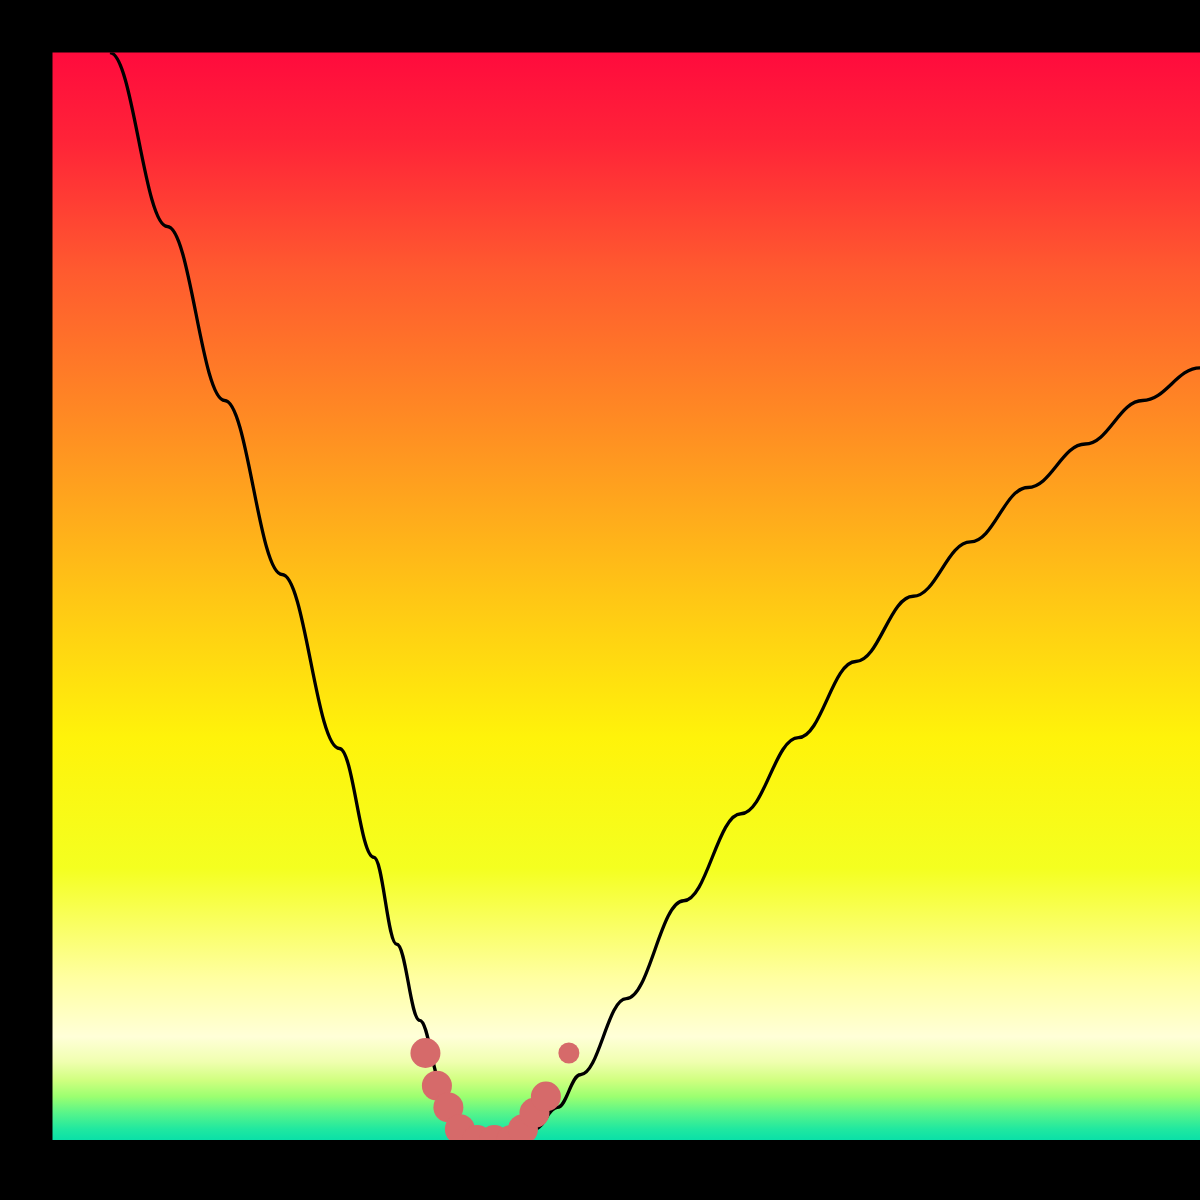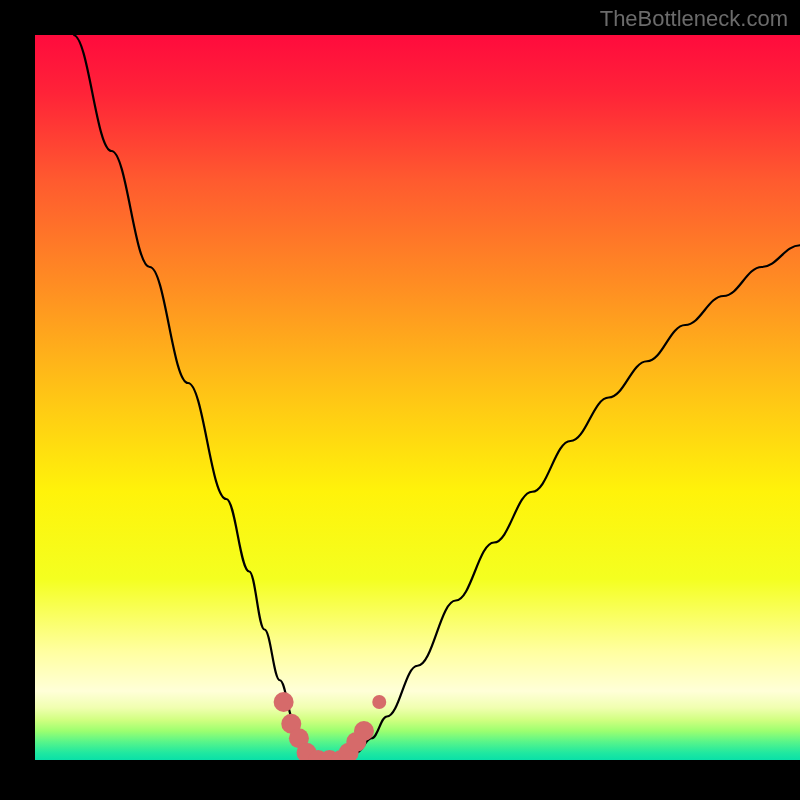--- a/index.html
+++ b/index.html
@@ -33,21 +33,20 @@
     left: 0;
     top: 0;
     width: 800px;
     height: 800px;
   }
 </style>
 </head>
 <body>
 
 <div class="stage">
-  <div class="watermark">TheBottleneck.com</div>
 
   <svg class="plot" viewBox="0 0 800 800">
     <defs>
       <linearGradient id="bg-grad" x1="0" y1="0" x2="0" y2="1">
           <stop offset="0.00%" stop-color="#ff0b3d"></stop>
           <stop offset="8.00%" stop-color="#ff2338"></stop>
           <stop offset="20.00%" stop-color="#ff5a2f"></stop>
           <stop offset="35.00%" stop-color="#ff8f22"></stop>
           <stop offset="50.00%" stop-color="#ffc615"></stop>
           <stop offset="63.00%" stop-color="#fff30a"></stop>

